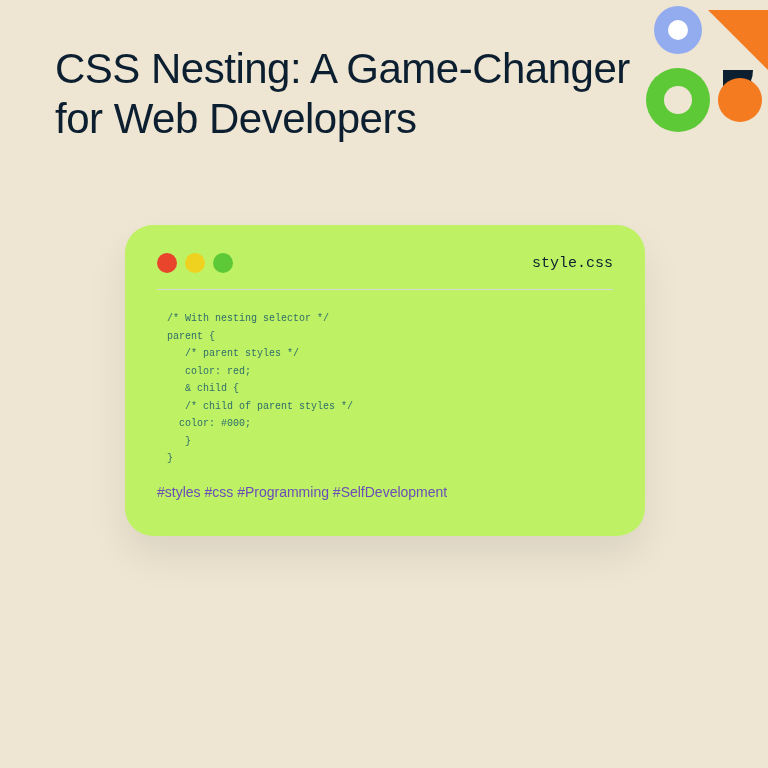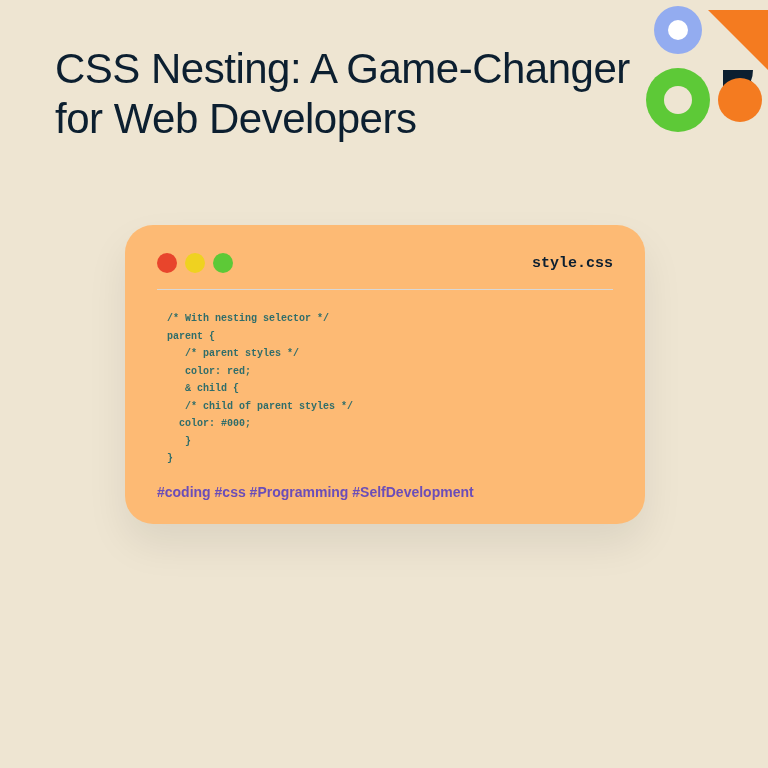--- a/index.html
+++ b/index.html
@@ -31,25 +31,24 @@
       color: #0c1f30;
       line-height: 1.2;
       letter-spacing: -0.5px;
       max-width: 580px;
     }
     .card {
       position: absolute;
       top: 225px;
       left: 125px;
       width: 520px;
-      background: #fdba74;
+      background: #bef264;
       border-radius: 28px;
-      padding: 28px 32px 24px 32px;
+      padding: 28px 32px 36px 32px;
       box-shadow: 0 20px 40px rgba(0,0,0,0.08);
-      font-weight: bold;
     }
     .card-header {
       display: flex;
       justify-content: space-between;
       align-items: center;
       padding-bottom: 16px;
       border-bottom: 1px solid #d8d8d8;
       margin-bottom: 20px;
     }
     .traffic-lights {
@@ -128,14 +127,14 @@
   </div>
   <div class="code" id="code-block">/* With nesting selector */
 parent {
    /* parent styles */
    color: red;
    &amp; child {
    /* child of parent styles */
   color: #000;
    }
 }</div>
-  <div class="hashtags">#coding #css #Programming #SelfDevelopment</div>
+  <div class="hashtags">#styles #css #Programming #SelfDevelopment</div>
 </div>
 
 </body></html>

